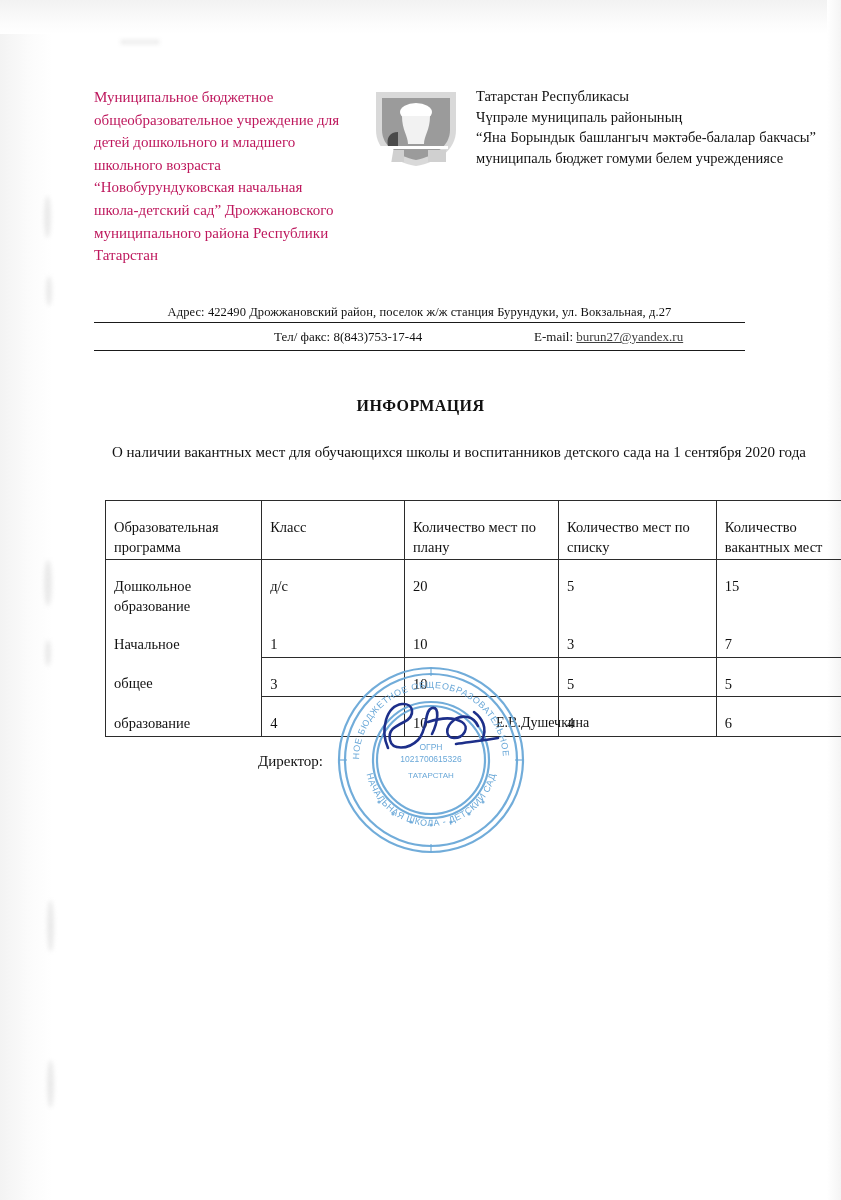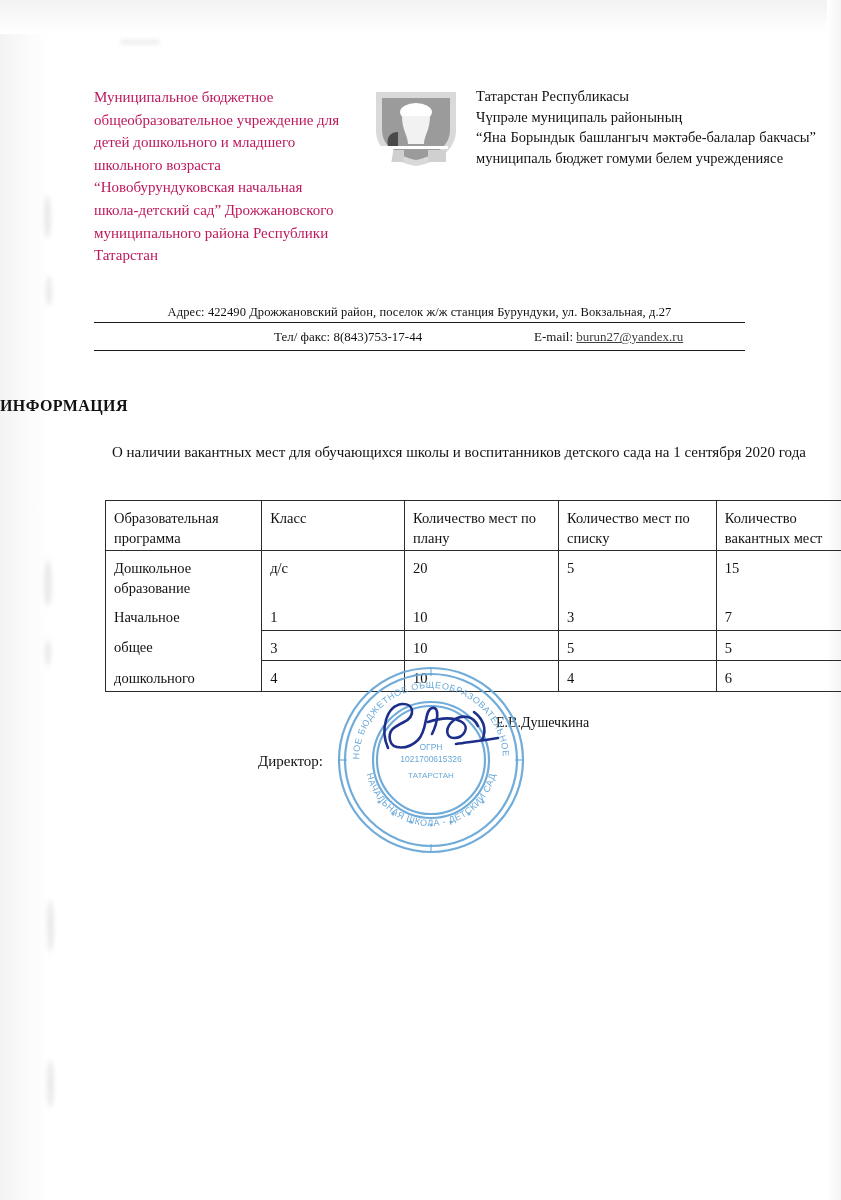--- a/index.html
+++ b/index.html
@@ -126,21 +126,21 @@
   .mail-link {
     color: #404040;
     text-decoration: underline;
   }
 
   .doc-title {
     position: absolute;
     left: 0;
     top: 397px;
     width: 841px;
-    text-align: left;
+    text-align: center;
     font-size: 16px;
     font-weight: bold;
     letter-spacing: .4px;
   }
 
   .subtitle {
     position: absolute;
     left: 112px;
     top: 440px;
     width: 730px;
@@ -152,21 +152,21 @@
   table.vac {
     position: absolute;
     left: 105px;
     top: 500px;
     border-collapse: collapse;
     font-size: 14.5px;
     width: 748px;
   }
   table.vac td {
     border: 1px solid #2b2b2b;
-    padding: 8px 6px 2px 8px;
+    padding: 17px 6px 2px 8px;
     vertical-align: top;
     line-height: 19.5px;
     height: 19px;
   }
   .c1 { width: 150px; }
   .c2 { width: 150px; }
   .c3 { width: 155px; }
   .c4 { width: 160px; }
   .c5 { width: 133px; }
   .nb { border-top: none !important; }
@@ -281,21 +281,21 @@
         <td class="c5 nb">7</td>
       </tr>
       <tr>
         <td class="c1 nb nbb">общее</td>
         <td class="c2">3</td>
         <td class="c3">10</td>
         <td class="c4">5</td>
         <td class="c5">5</td>
       </tr>
       <tr>
-        <td class="c1 nb">дошкольного</td>
+        <td class="c1 nb">образование</td>
         <td class="c2">4</td>
         <td class="c3">10</td>
         <td class="c4">4</td>
         <td class="c5">6</td>
       </tr>
     </tbody>
   </table>
 
   <div class="sign-row">Директор:</div>
   <div class="sign-name">Е.В.Душечкина</div>

